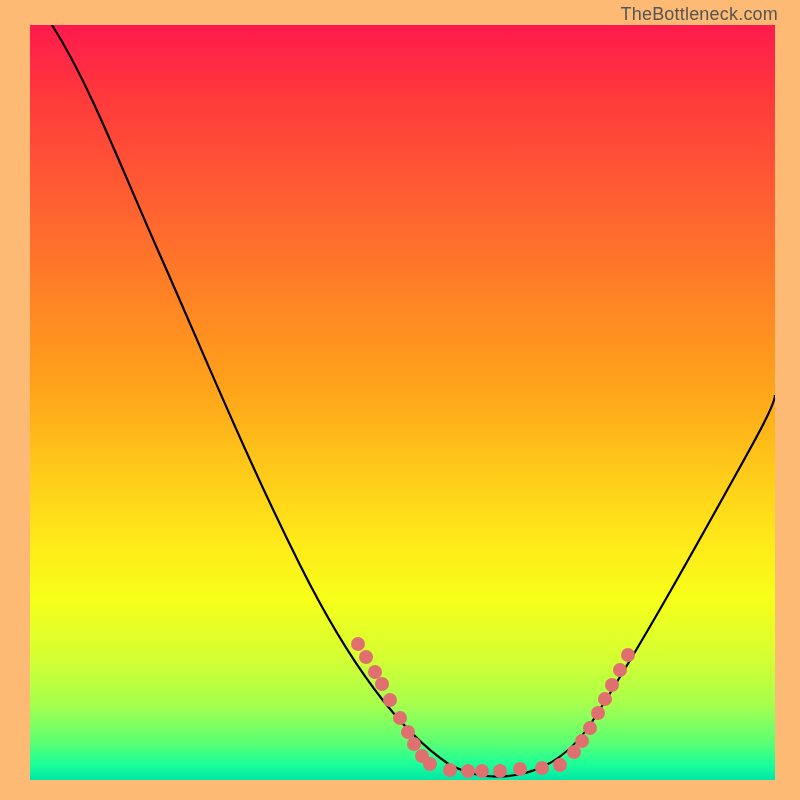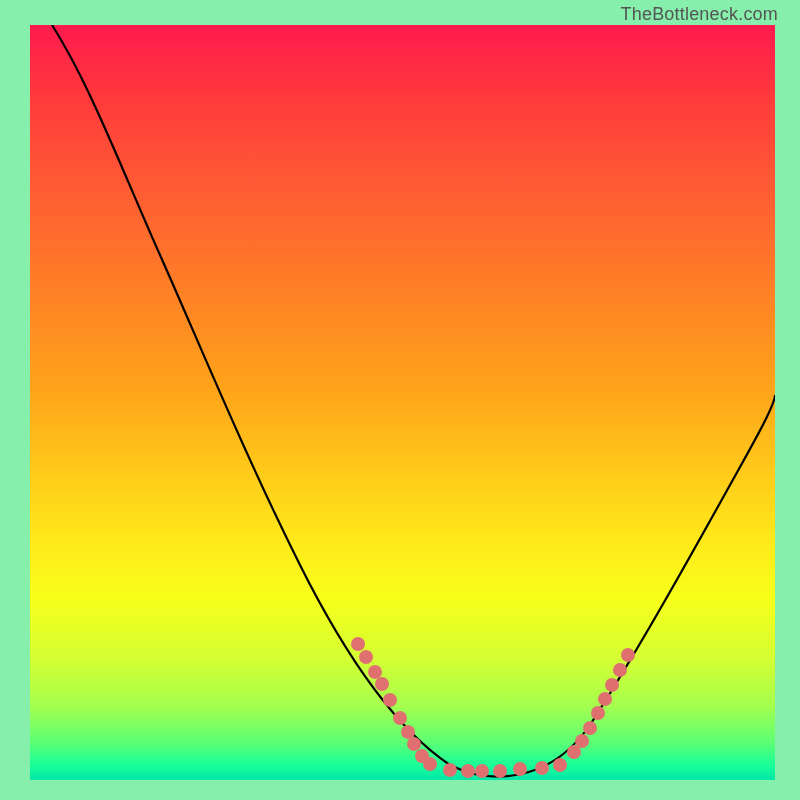--- a/index.html
+++ b/index.html
@@ -9,21 +9,21 @@
     height: 800px;
     background: #000;
     overflow: hidden;
   }
   .frame {
     position: absolute;
     left: 0;
     top: 0;
     width: 800px;
     height: 800px;
-    background: #86efac;
+    background: #fdba74;
   }
   .plot {
     position: absolute;
     left: 30px;
     top: 25px;
     width: 745px;
     height: 755px;
     background: linear-gradient(
       to bottom,
       #ff1a4d 0%,

